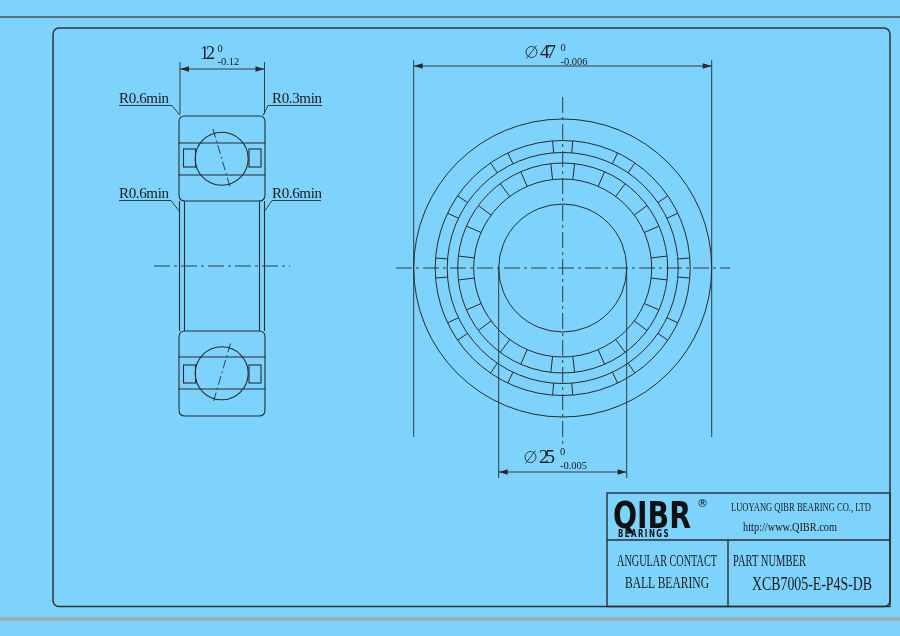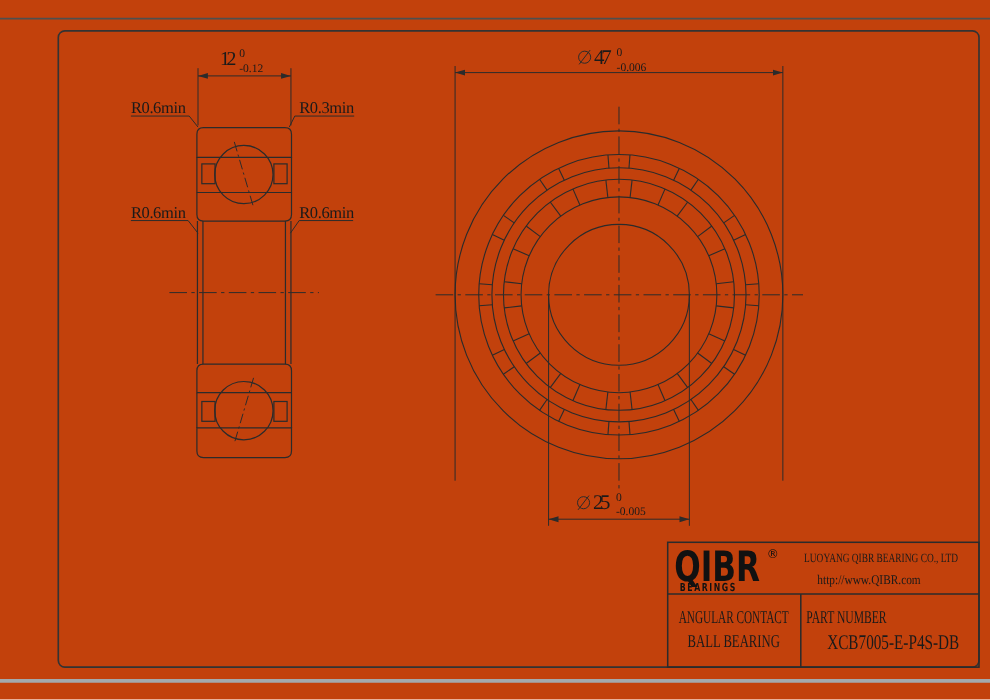--- a/index.html
+++ b/index.html
@@ -1,16 +1,16 @@
 <!DOCTYPE html>
 <html><head>
 <meta charset="utf-8">
 <style>
   html,body{margin:0;padding:0;background:#ffffff;}
-  .page{position:relative;width:900px;height:636px;background:#c2410c;overflow:hidden;
+  .page{position:relative;width:900px;height:636px;background:#7dd3fc;overflow:hidden;
         font-family:"Liberation Serif", serif;text-align:center;}
   svg{position:absolute;left:0;top:0;}
   svg text{font-family:"Liberation Serif", serif;fill:#1a1a1a;}
   .dim-text{font-size:18px;}
   .dim-big{font-size:19px;}
   .tol-text{font-size:10.5px;}
   .r-label{font-size:15px;}
   .thin{stroke:#2b2b2b;stroke-width:0.9;fill:none;}
   .geo{stroke:#2b2b2b;stroke-width:1.1;fill:none;}
   .circ{stroke:#2b2b2b;stroke-width:1;fill:none;}

